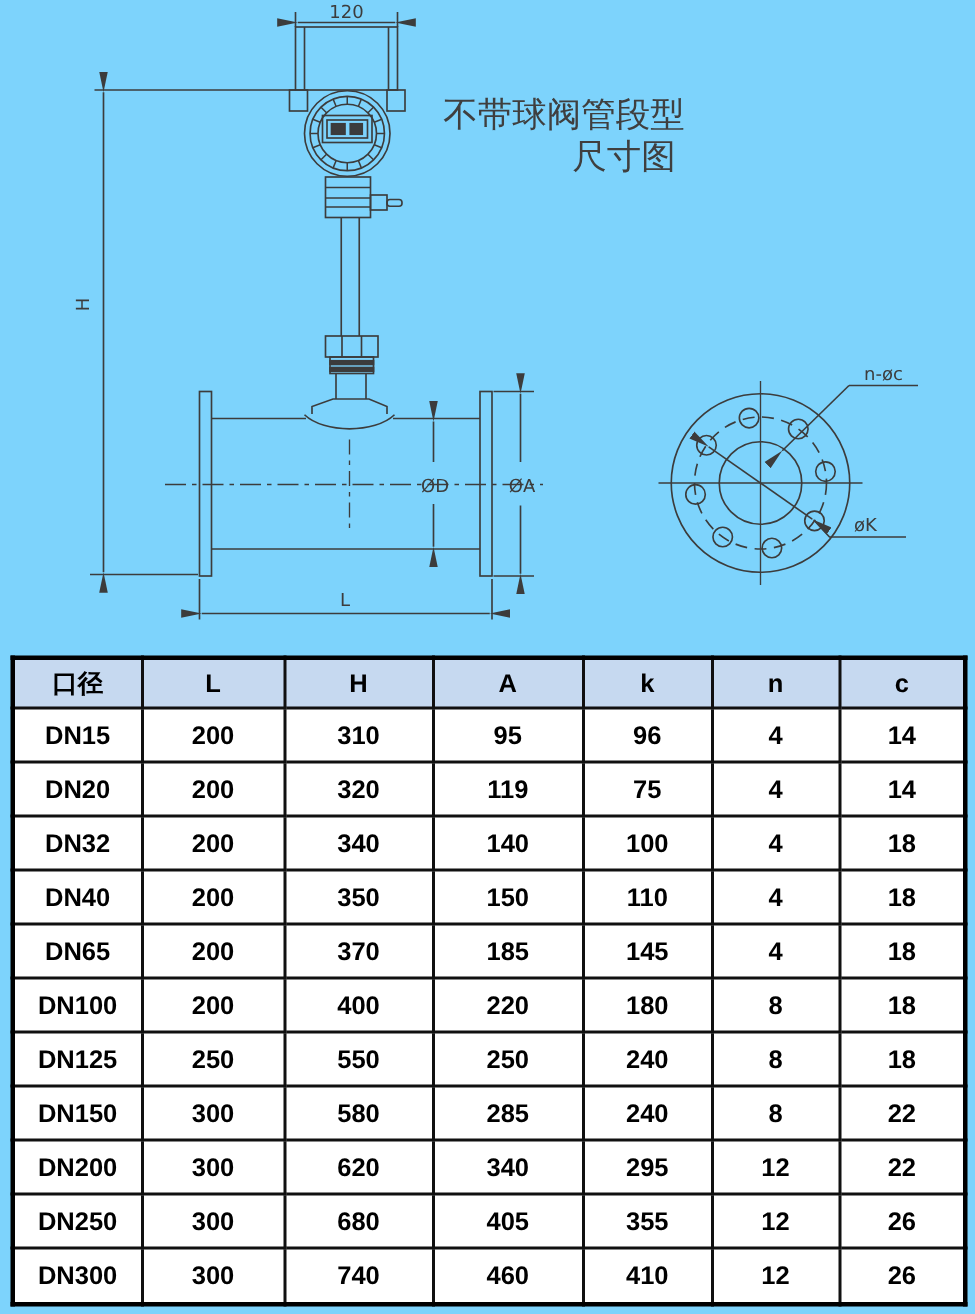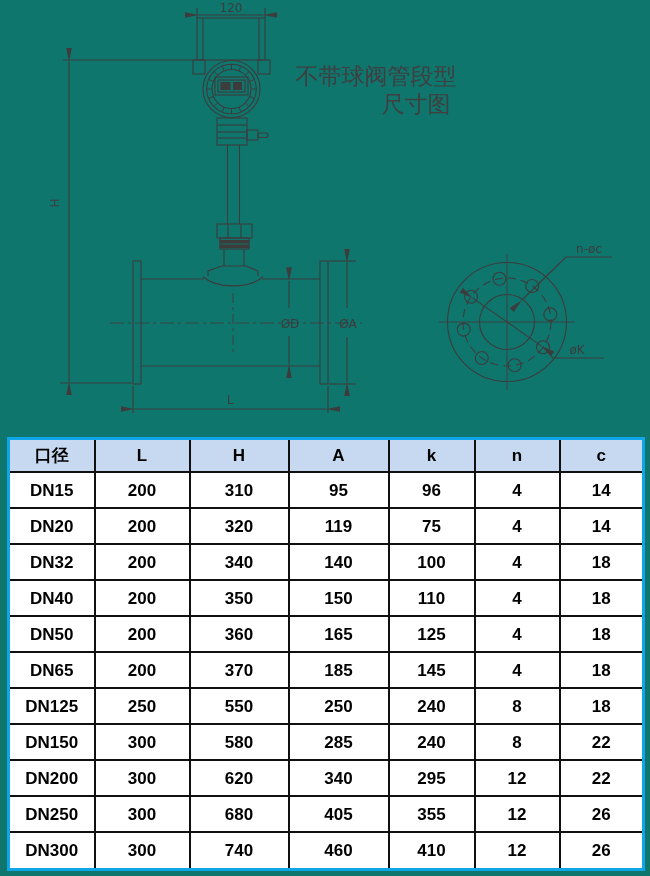--- a/index.html
+++ b/index.html
@@ -1,25 +1,25 @@
 <!DOCTYPE html>
 <html><head>
 <meta charset="utf-8">
 <style>
   html,body{margin:0;padding:0;background:#ffffff;}
-  #page{position:relative;width:650px;height:876px;background:#0f766e;overflow:hidden;
+  #page{position:relative;width:650px;height:876px;background:#7dd3fc;overflow:hidden;
         font-family:"Liberation Sans","DejaVu Sans",sans-serif;}
   #drawing{position:absolute;left:0;top:0;}
   svg text{font-family:"DejaVu Sans","Liberation Sans",sans-serif;fill:#3c3c3c;}
   .dim-label{font-size:12px;}
   .title-text{font-size:23px;fill:#3f3f3f;}
   
   .dim-table{position:absolute;left:7px;top:437px;width:635px;height:434px;
              border-collapse:collapse;table-layout:fixed;
-             border:3px solid #0ea5e9;}
+             border:3px solid #000000;}
   .dim-table th,.dim-table td{border:2px solid #101010;text-align:center;vertical-align:middle;
              font-size:17px;font-weight:bold;color:#000;padding:0;line-height:1;}
   .dim-table thead th{background:#c6d9f0;height:31px;}
   .dim-table tbody td{background:#ffffff;}
 </style>
 </head>
 <body>
 
 <div id="page">
 
@@ -234,35 +234,35 @@
         <tr>
       <td>DN40</td>
       <td>200</td>
       <td>350</td>
       <td>150</td>
       <td>110</td>
       <td>4</td>
       <td>18</td>
     </tr>
         <tr>
-      <td>DN50</td>
-      <td>200</td>
-      <td>360</td>
-      <td>165</td>
-      <td>125</td>
-      <td>4</td>
-      <td>18</td>
-    </tr>
-        <tr>
       <td>DN65</td>
       <td>200</td>
       <td>370</td>
       <td>185</td>
       <td>145</td>
       <td>4</td>
+      <td>18</td>
+    </tr>
+        <tr>
+      <td>DN100</td>
+      <td>200</td>
+      <td>400</td>
+      <td>220</td>
+      <td>180</td>
+      <td>8</td>
       <td>18</td>
     </tr>
         <tr>
       <td>DN125</td>
       <td>250</td>
       <td>550</td>
       <td>250</td>
       <td>240</td>
       <td>8</td>
       <td>18</td>

